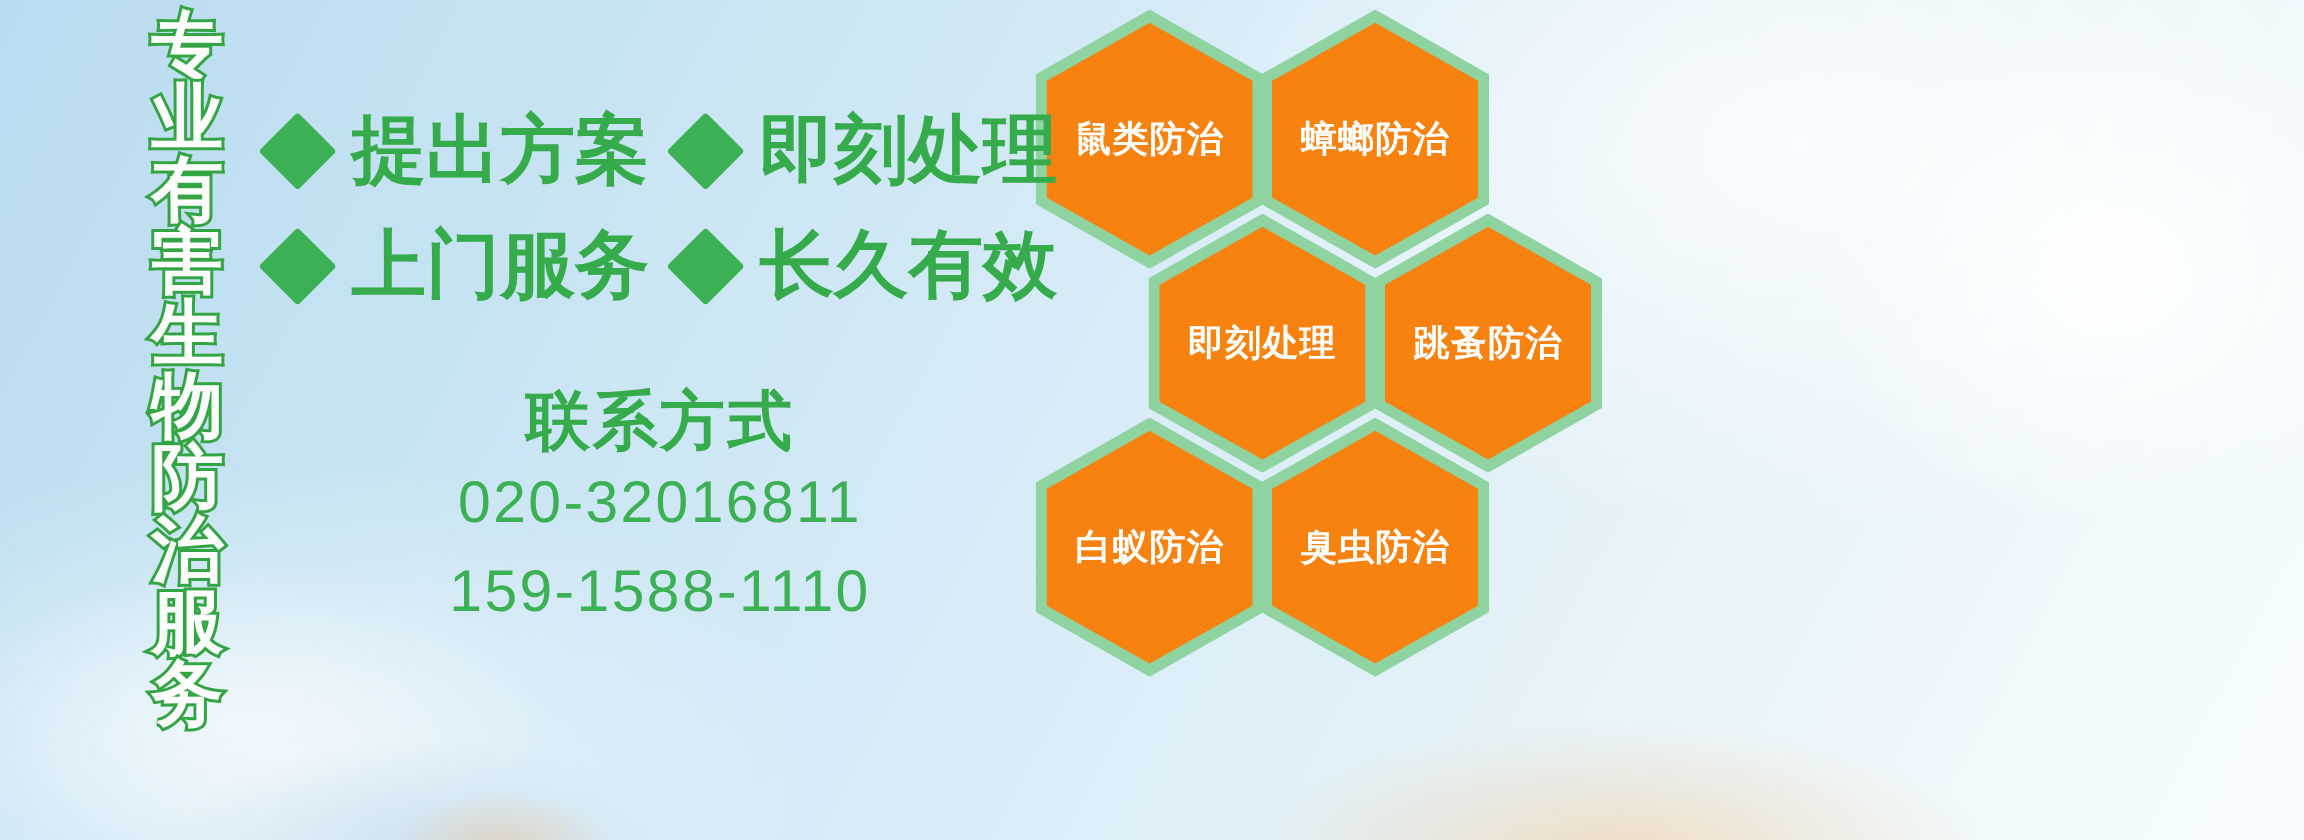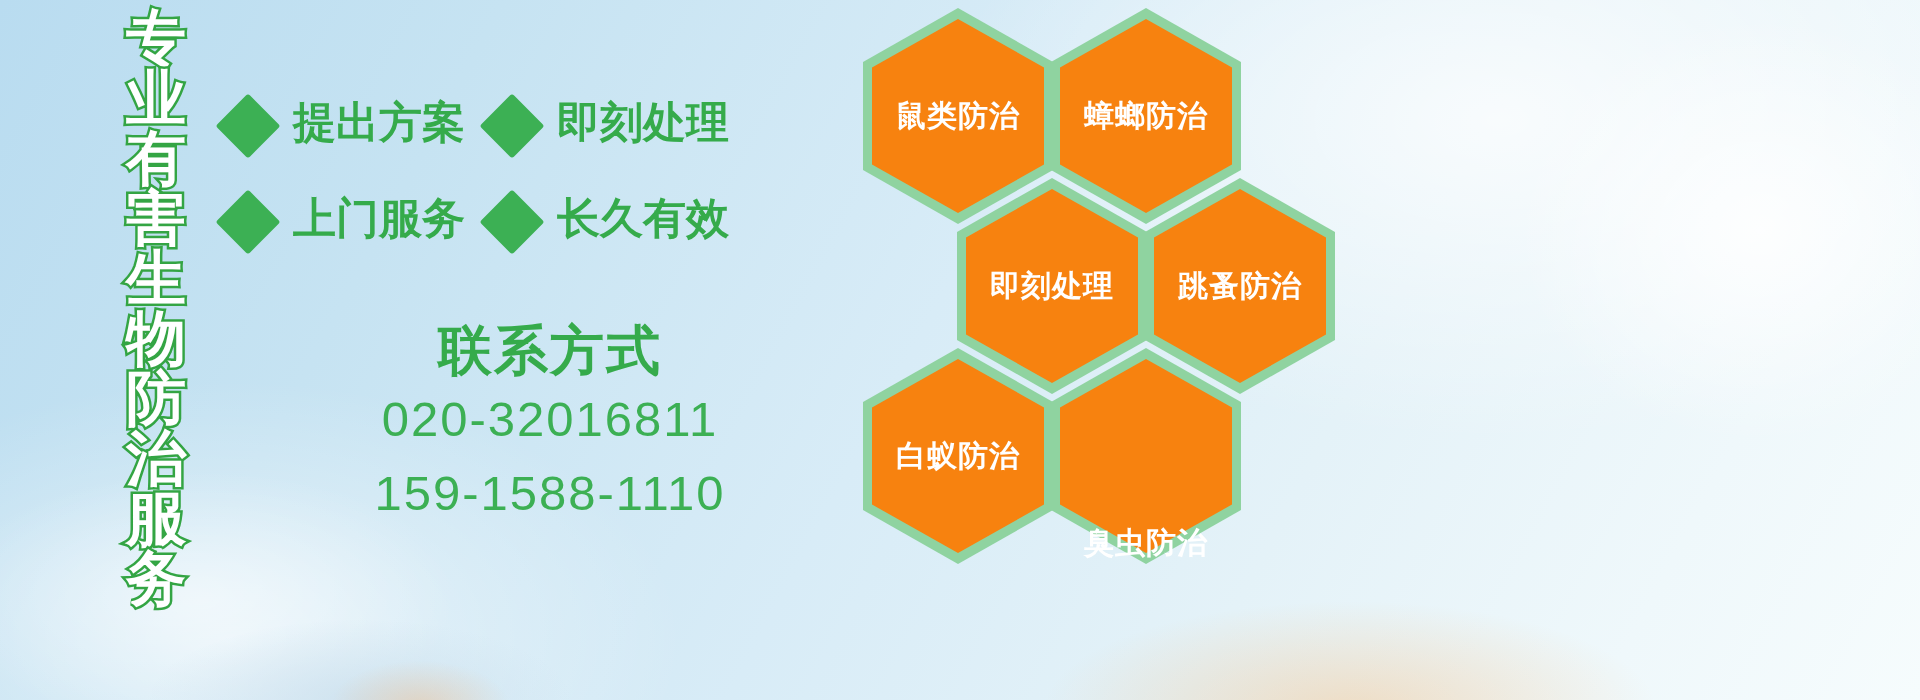--- a/index.html
+++ b/index.html
@@ -56,22 +56,22 @@
   .feature-row { display:flex; align-items:center; height:96px; }
   .feature-item { display:flex; align-items:center; }
   .diamond {
     width:46px; height:46px;
     background:#3cb054;
     transform:rotate(45deg);
     border-radius:3px;
     flex:0 0 auto;
   }
   .feature-label {
-    font-family:Liberation Mono, monospace;
-    font-size:43px;
+    font-family:Liberation Sans, sans-serif;
+    font-size:62px;
     font-weight:bold;
     color:#35ab4b;
     line-height:66px;
     margin-left:22px;
     white-space:nowrap;
   }
   .feature-item + .feature-item { margin-left:24px; }
 
   
   #contact-block {
@@ -205,21 +205,21 @@
       <span class="hex-inner"></span>
       <span class="hex-label">跳蚤防治</span>
     </div>
 
     <div class="hex" style="left:8px;  top:348px;">
       <span class="hex-outer"></span>
       <span class="hex-inner"></span>
       <span class="hex-label">白蚁防治</span>
     </div>
 
-    <div class="hex" style="left:196px; top:348px;align-items:flex-end;">
+    <div class="hex" style="left:196px; top:348px;">
       <span class="hex-outer"></span>
       <span class="hex-inner"></span>
       <span class="hex-label">臭虫防治</span>
     </div>
 
 
   </div>
 </div>
 
 </body></html>

